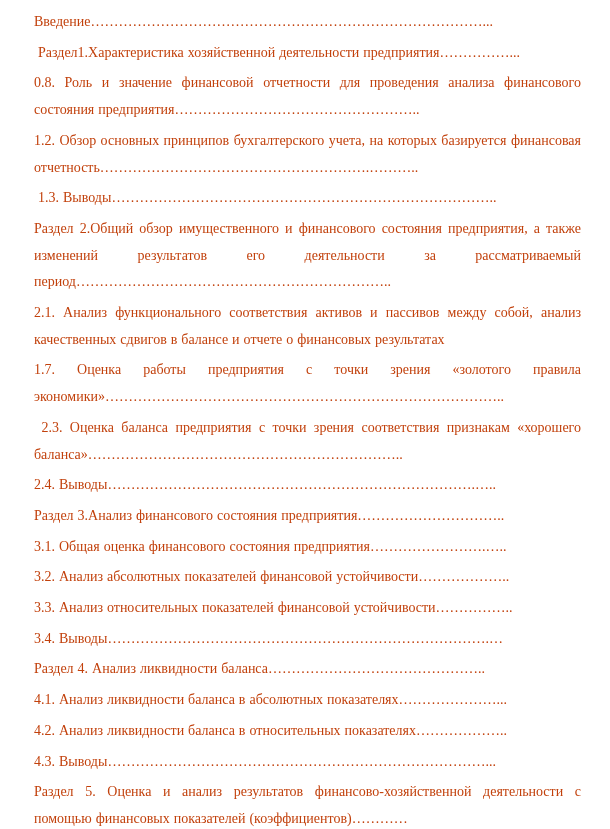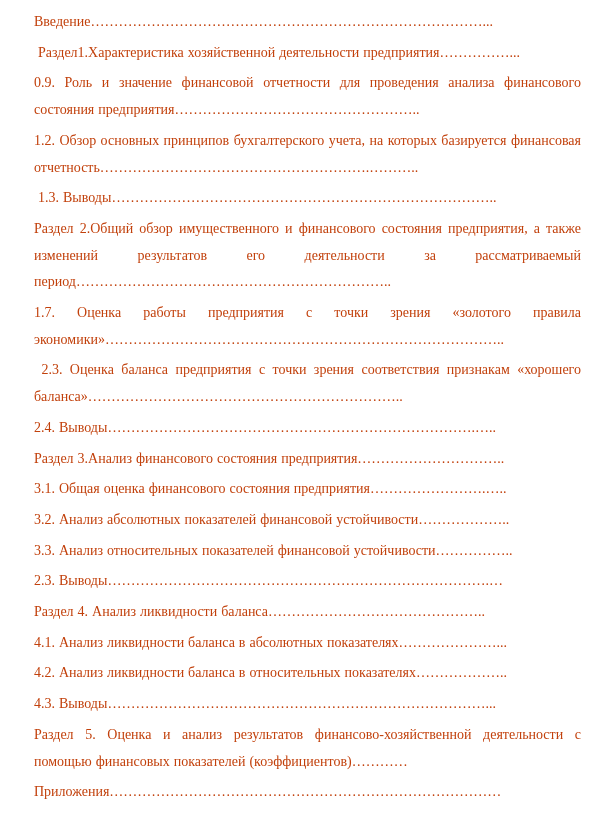--- a/index.html
+++ b/index.html
@@ -30,31 +30,32 @@
     word-spacing: 0.5px;
     color: #c2410c;
   }
 </style>
 </head>
 <body>
 
 <main class="page">
   <p class="entry">Введение…………………………………………………………………………...</p>
   <p class="entry">&nbsp;Раздел1.Характеристика хозяйственной деятельности предприятия……………...</p>
-  <p class="entry">0.9. Роль и значение финансовой отчетности для проведения анализа финансового состояния предприятия……………………………………………..</p>
+  <p class="entry">0.8. Роль и значение финансовой отчетности для проведения анализа финансового состояния предприятия……………………………………………..</p>
   <p class="entry">1.2. Обзор основных принципов бухгалтерского учета, на которых базируется финансовая отчетность………………………………………………….………..</p>
   <p class="entry">&nbsp;1.3. Выводы………………………………………………………………………..</p>
   <p class="entry">Раздел 2.Общий обзор имущественного и финансового состояния предприятия, а также изменений результатов его деятельности за рассматриваемый период…………………………………………………………..</p>
+  <p class="entry">2.1. Анализ функционального соответствия активов и пассивов между собой, анализ качественных сдвигов в балансе и отчете о финансовых результатах</p>
   <p class="entry">1.7. Оценка работы предприятия с точки зрения «золотого правила экономики»…………………………………………………………………………..</p>
   <p class="entry">&nbsp;2.3. Оценка баланса предприятия с точки зрения соответствия признакам «хорошего баланса»…………………………………………………………..</p>
   <p class="entry">2.4. Выводы…………………………………………………………………….…..</p>
   <p class="entry">Раздел 3.Анализ финансового состояния предприятия…………………………..</p>
   <p class="entry">3.1. Общая оценка финансового состояния предприятия…………………….…..</p>
   <p class="entry">3.2. Анализ абсолютных показателей финансовой устойчивости………………..</p>
   <p class="entry">3.3. Анализ относительных показателей финансовой устойчивости……………..</p>
-  <p class="entry">2.3. Выводы……………………………………………………………………….…</p>
+  <p class="entry">3.4. Выводы……………………………………………………………………….…</p>
   <p class="entry">Раздел 4. Анализ ликвидности баланса………………………………………..</p>
   <p class="entry">4.1. Анализ ликвидности баланса в абсолютных показателях…………………...</p>
   <p class="entry">4.2. Анализ ликвидности баланса в относительных показателях………………..</p>
   <p class="entry">4.3. Выводы………………………………………………………………………...</p>
   <p class="entry">Раздел 5. Оценка и анализ результатов финансово-хозяйственной деятельности с помощью финансовых показателей (коэффициентов)…………</p>
   <p class="entry">Приложения…………………………………………………………………………</p>
 </main>
 
 </body></html>

